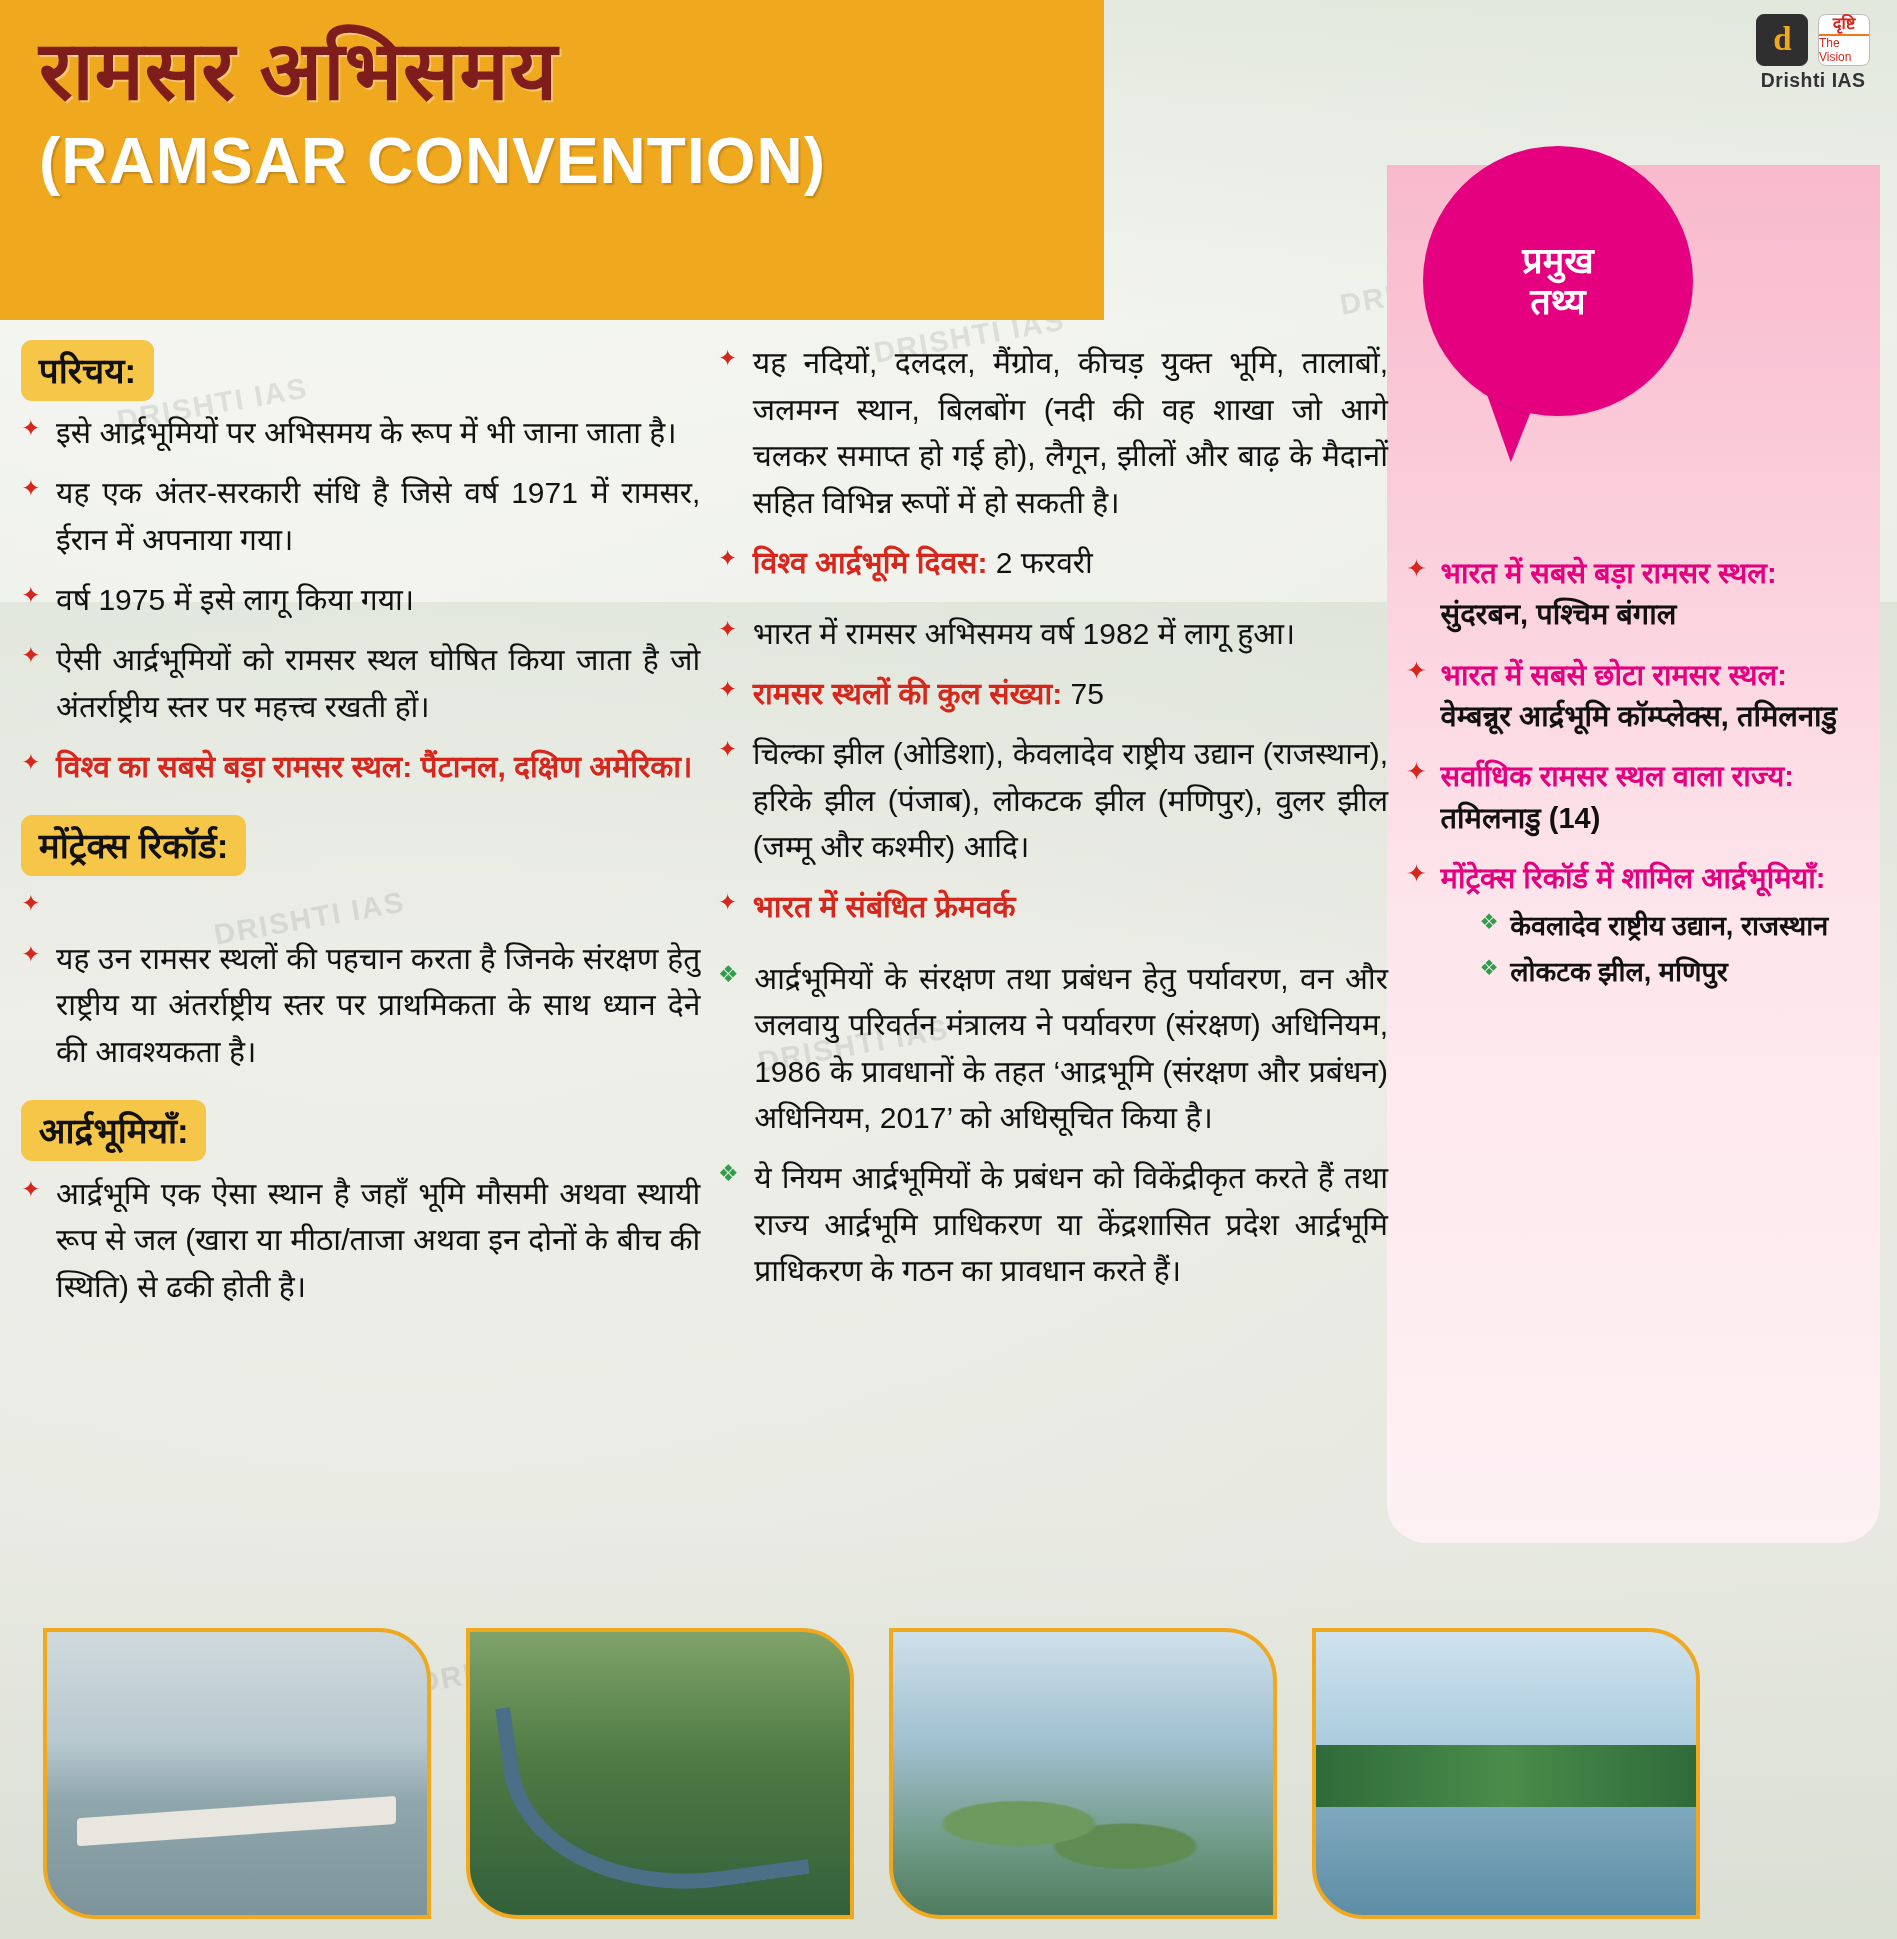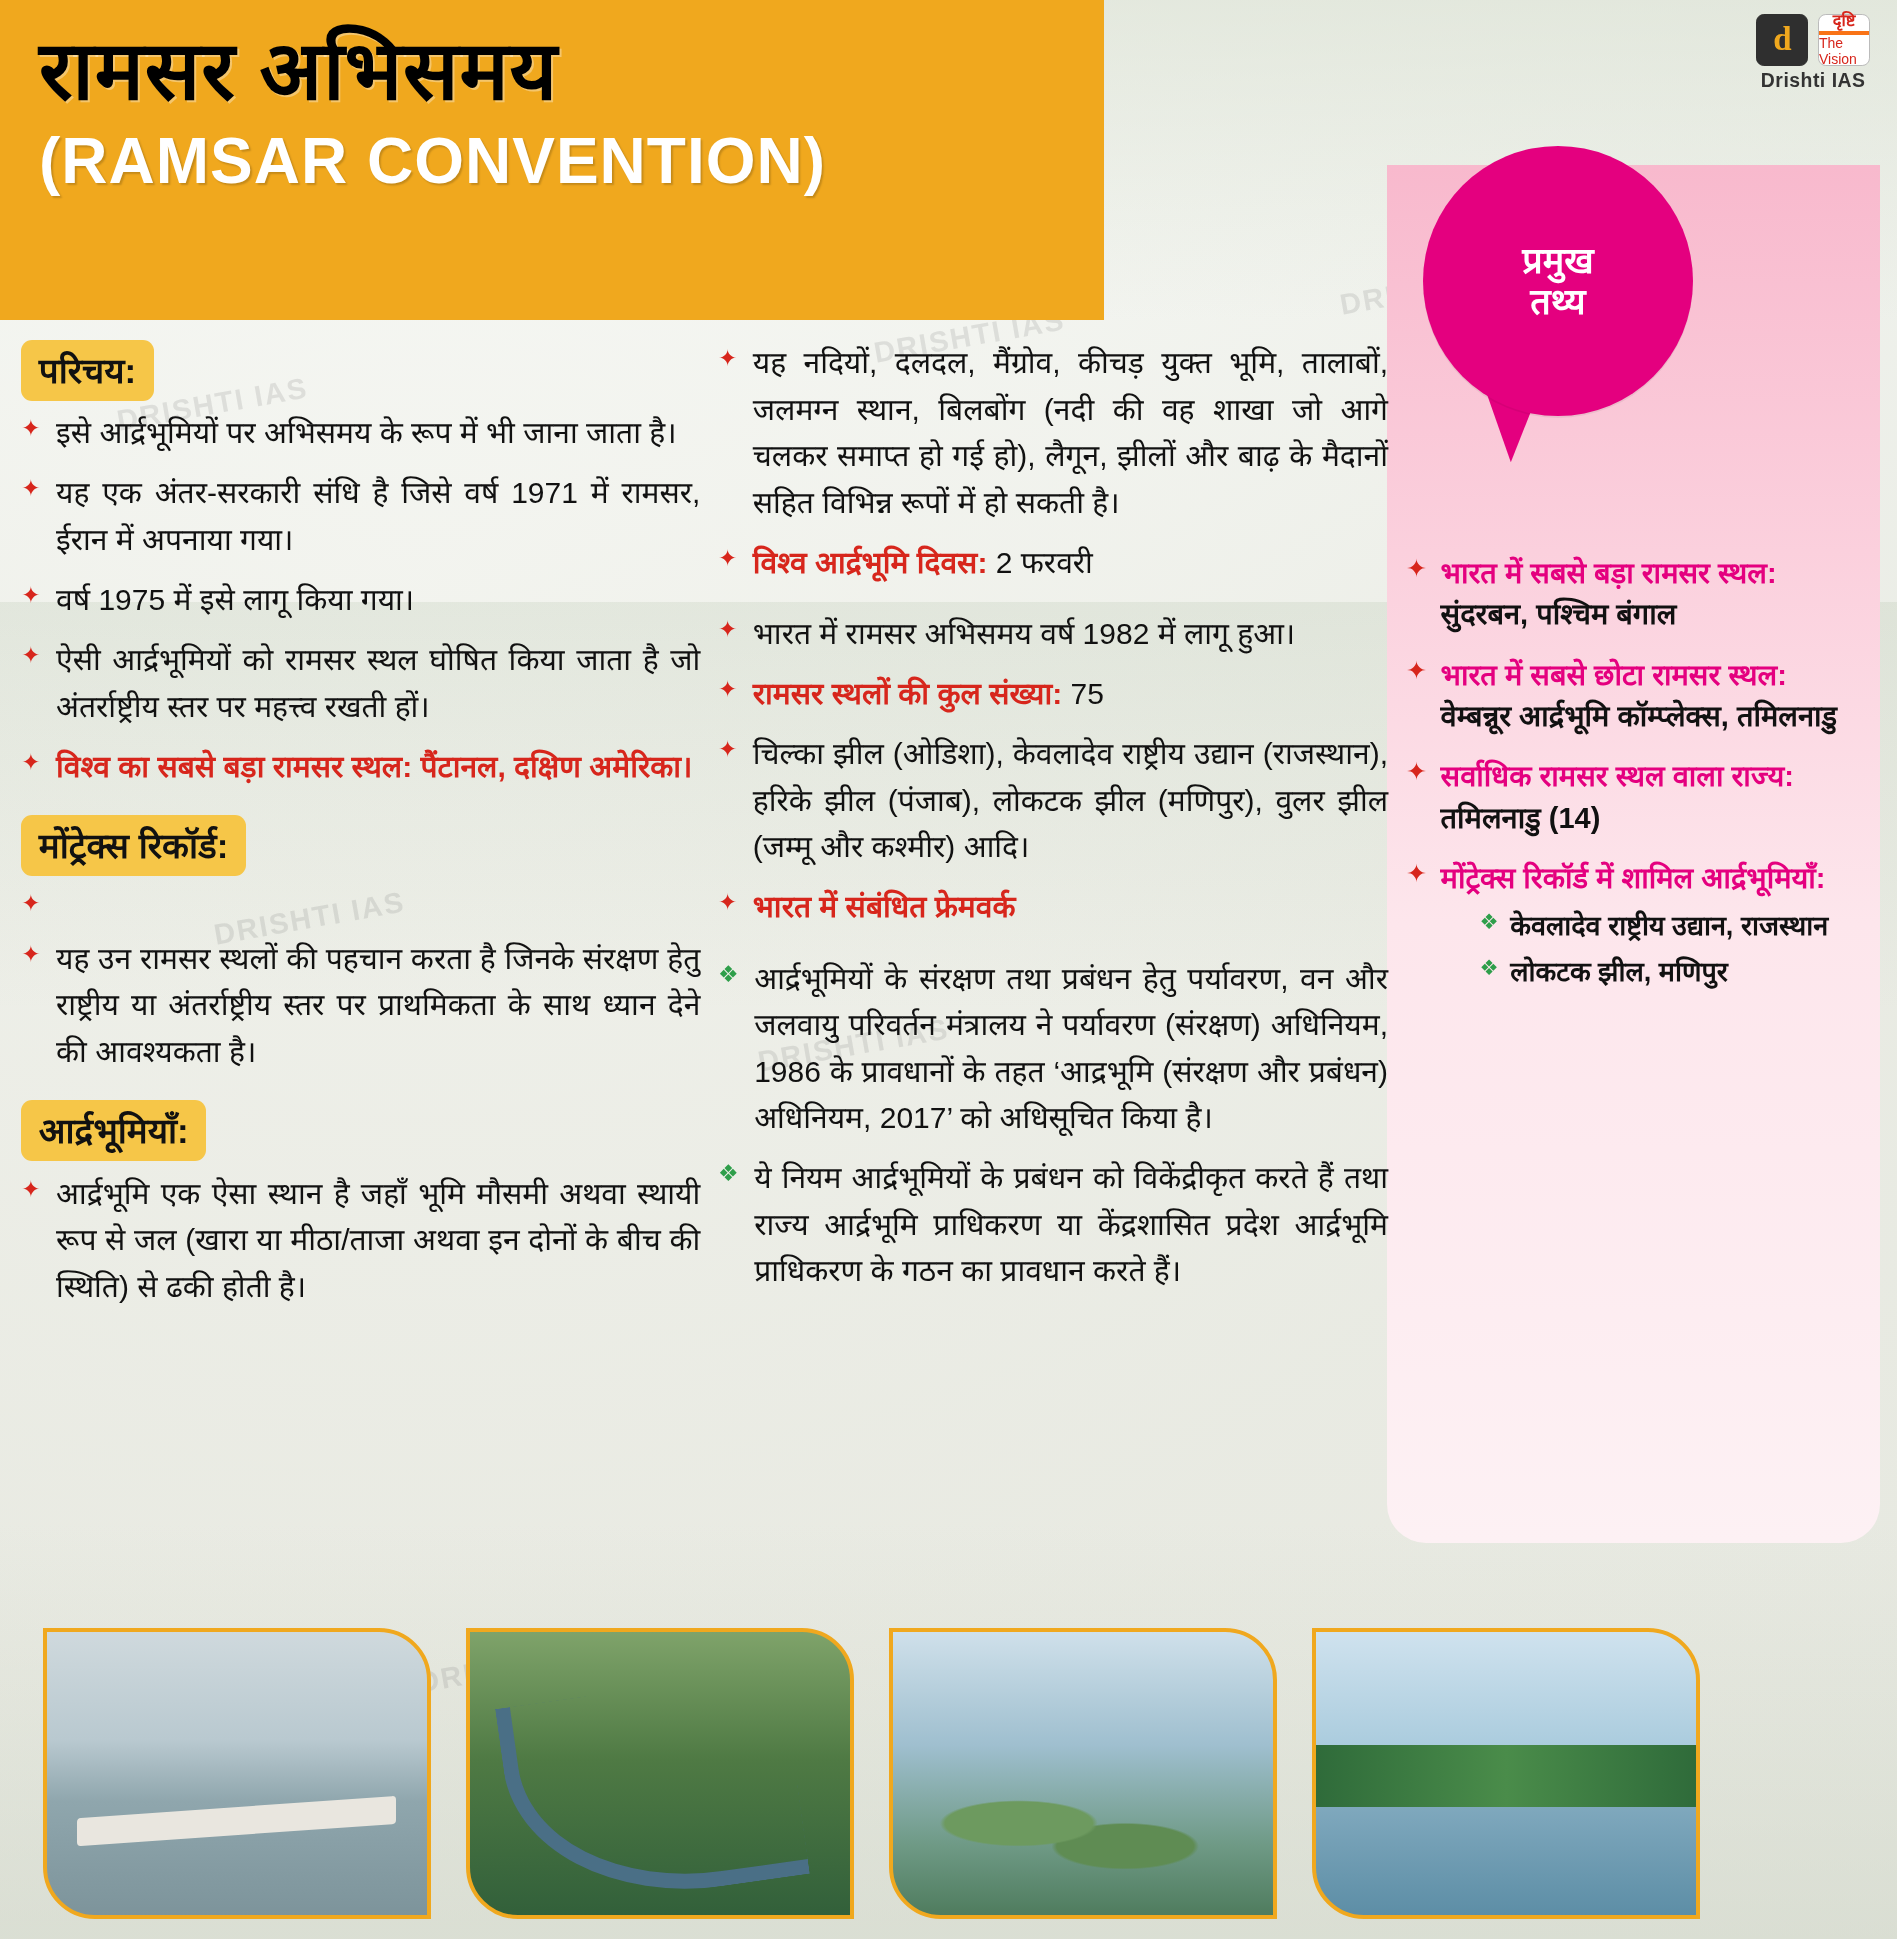--- a/index.html
+++ b/index.html
@@ -28,21 +28,21 @@
 
   
   .title-box {
     position: absolute; left: 0; top: 0;
     width: 1104px; height: 320px;
     background: #f0a81e;
     padding: 25px 39px 19.4px 39px;
   }
   .title-hi {
     font-family: "Liberation Sans", sans-serif;
-    font-size: 82px; font-weight: bold; color: #000000;
+    font-size: 82px; font-weight: bold; color: #7f1d1d;
     letter-spacing: 1px; line-height: 1.12;
     text-shadow: 1.9px 1.9px 0 rgba(255,255,255,0.35);
   }
   .title-en {
     font-size: 64px; font-weight: bold; color: #ffffff;
     line-height: 1.2; margin-top: 5.8px; letter-spacing: 1px;
     text-shadow: 1.9px 1.9px 1.9px rgba(0,0,0,0.18);
   }
 
   .brand {
@@ -51,21 +51,21 @@
   }
   .brand-marks { display: flex; gap: 9.7px; align-items: center; }
   .brand-sq {
     width: 52px; height: 52px; border: 1.9px solid #bbb; border-radius: 7.8px;
     display: flex; align-items: center; justify-content: center;
     background: #fff;
   }
   .brand-sq.dark { background: #2f2f2f; border-color: #2f2f2f; }
   .brand-d { color: #f0a81e; font-size: 33px; font-weight: bold; font-family: "Liberation Serif", serif; }
   .brand-hi { color: #d7261c; font-size: 16.5px; font-weight: bold; line-height: 1; }
-  .brand-sub { color: #d7261c; font-size: 14px; border-top: 4px solid #f97316; margin-top: 1.9px; }
+  .brand-sub { color: #d7261c; font-size: 12px; border-top: 2px solid #f97316; margin-top: 1.9px; }
   .brand-name { font-size: 19.4px; font-weight: bold; color: #333; letter-spacing: 0.5px; }
 
   
   .right-panel {
     position: absolute; right: 17.5px; top: 165px;
     width: 493px; height: 1378px;
     background: linear-gradient(180deg, #f8b9cd 0%, #fbd0dd 28%, #fde6ec 55%, #fdf1f4 100%);
     border-radius: 0 0 39px 39px;
   }
   .bubble {

